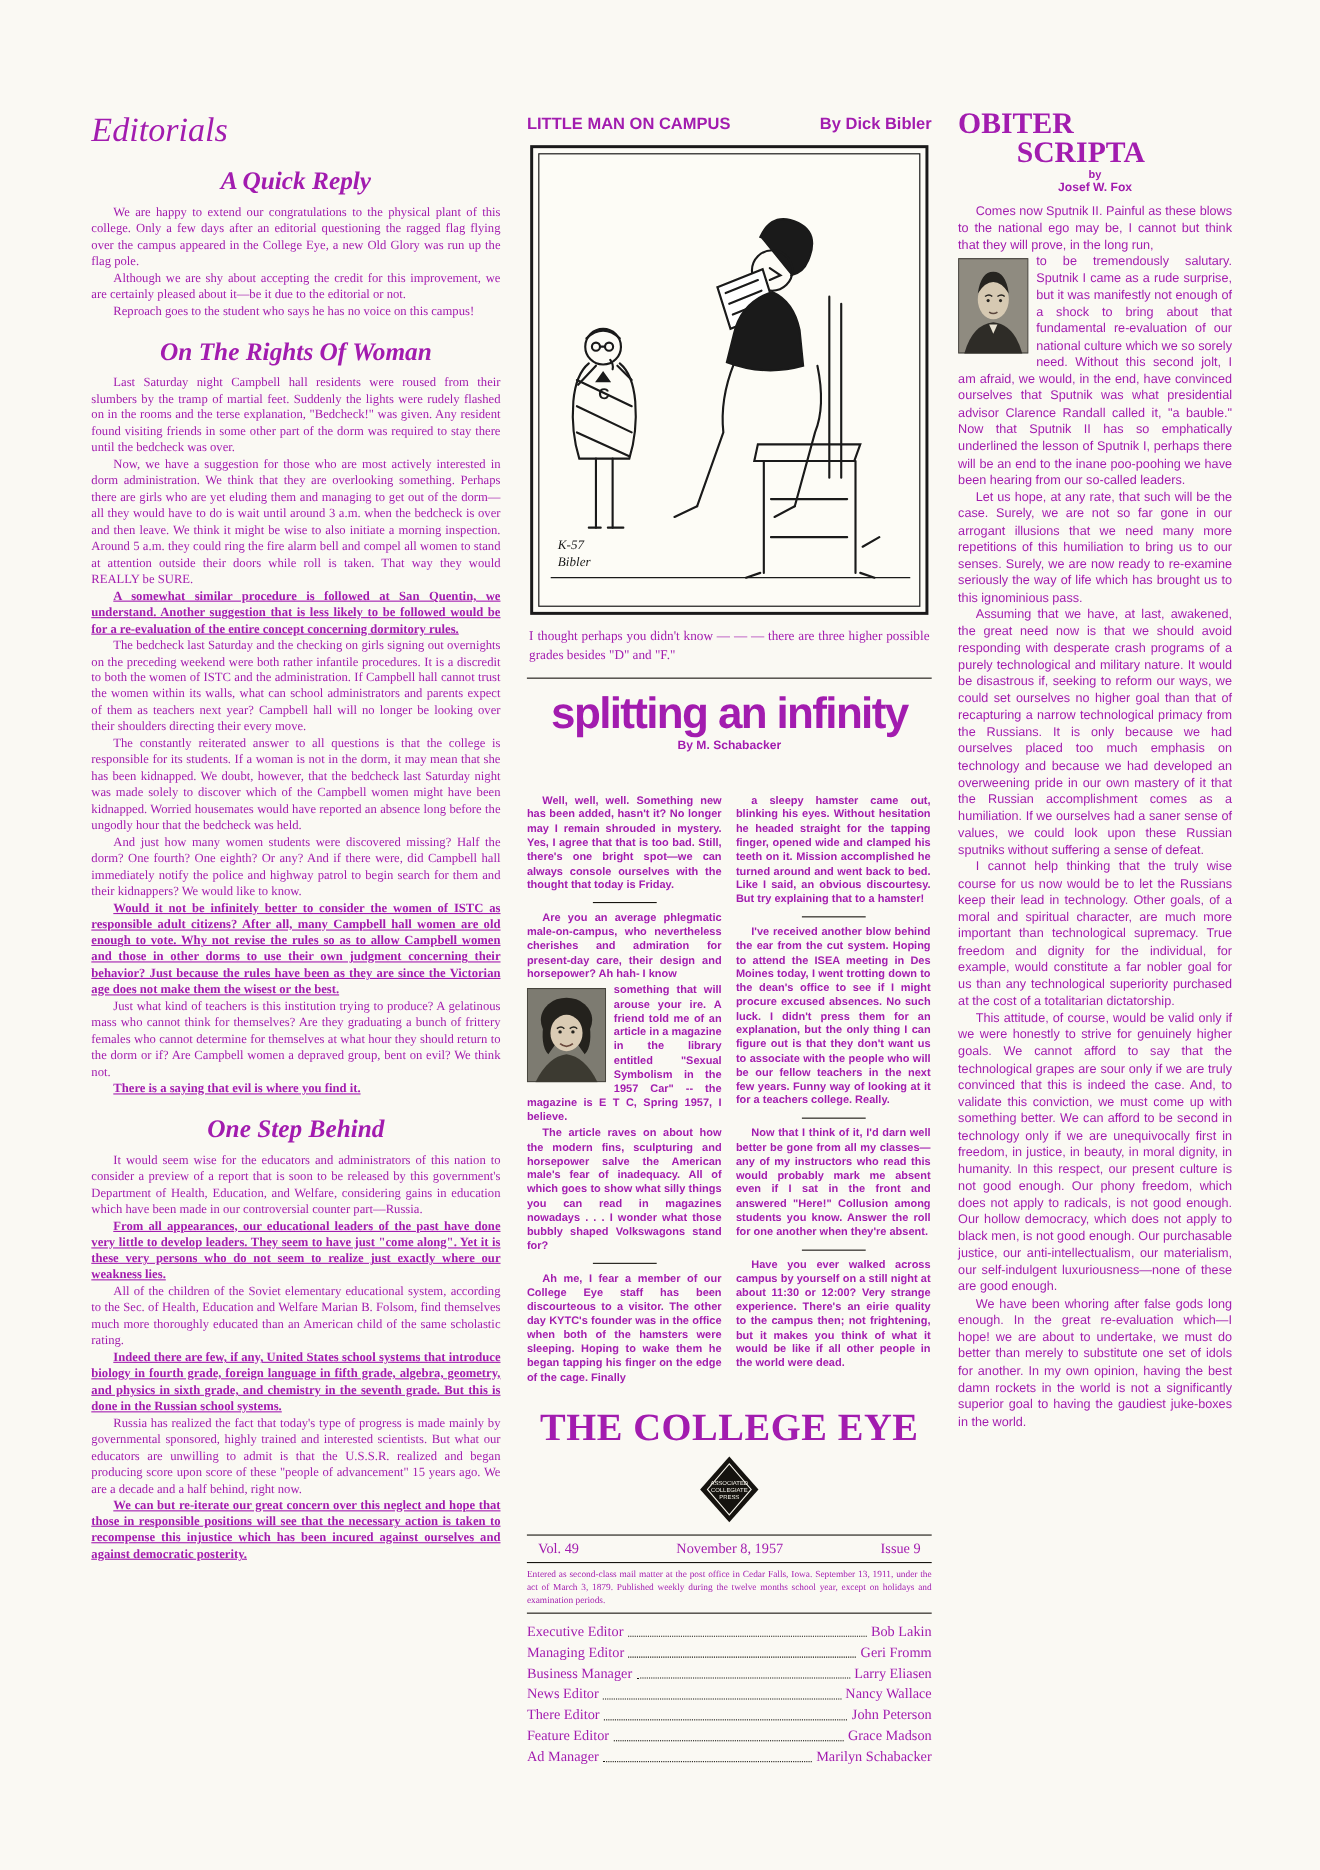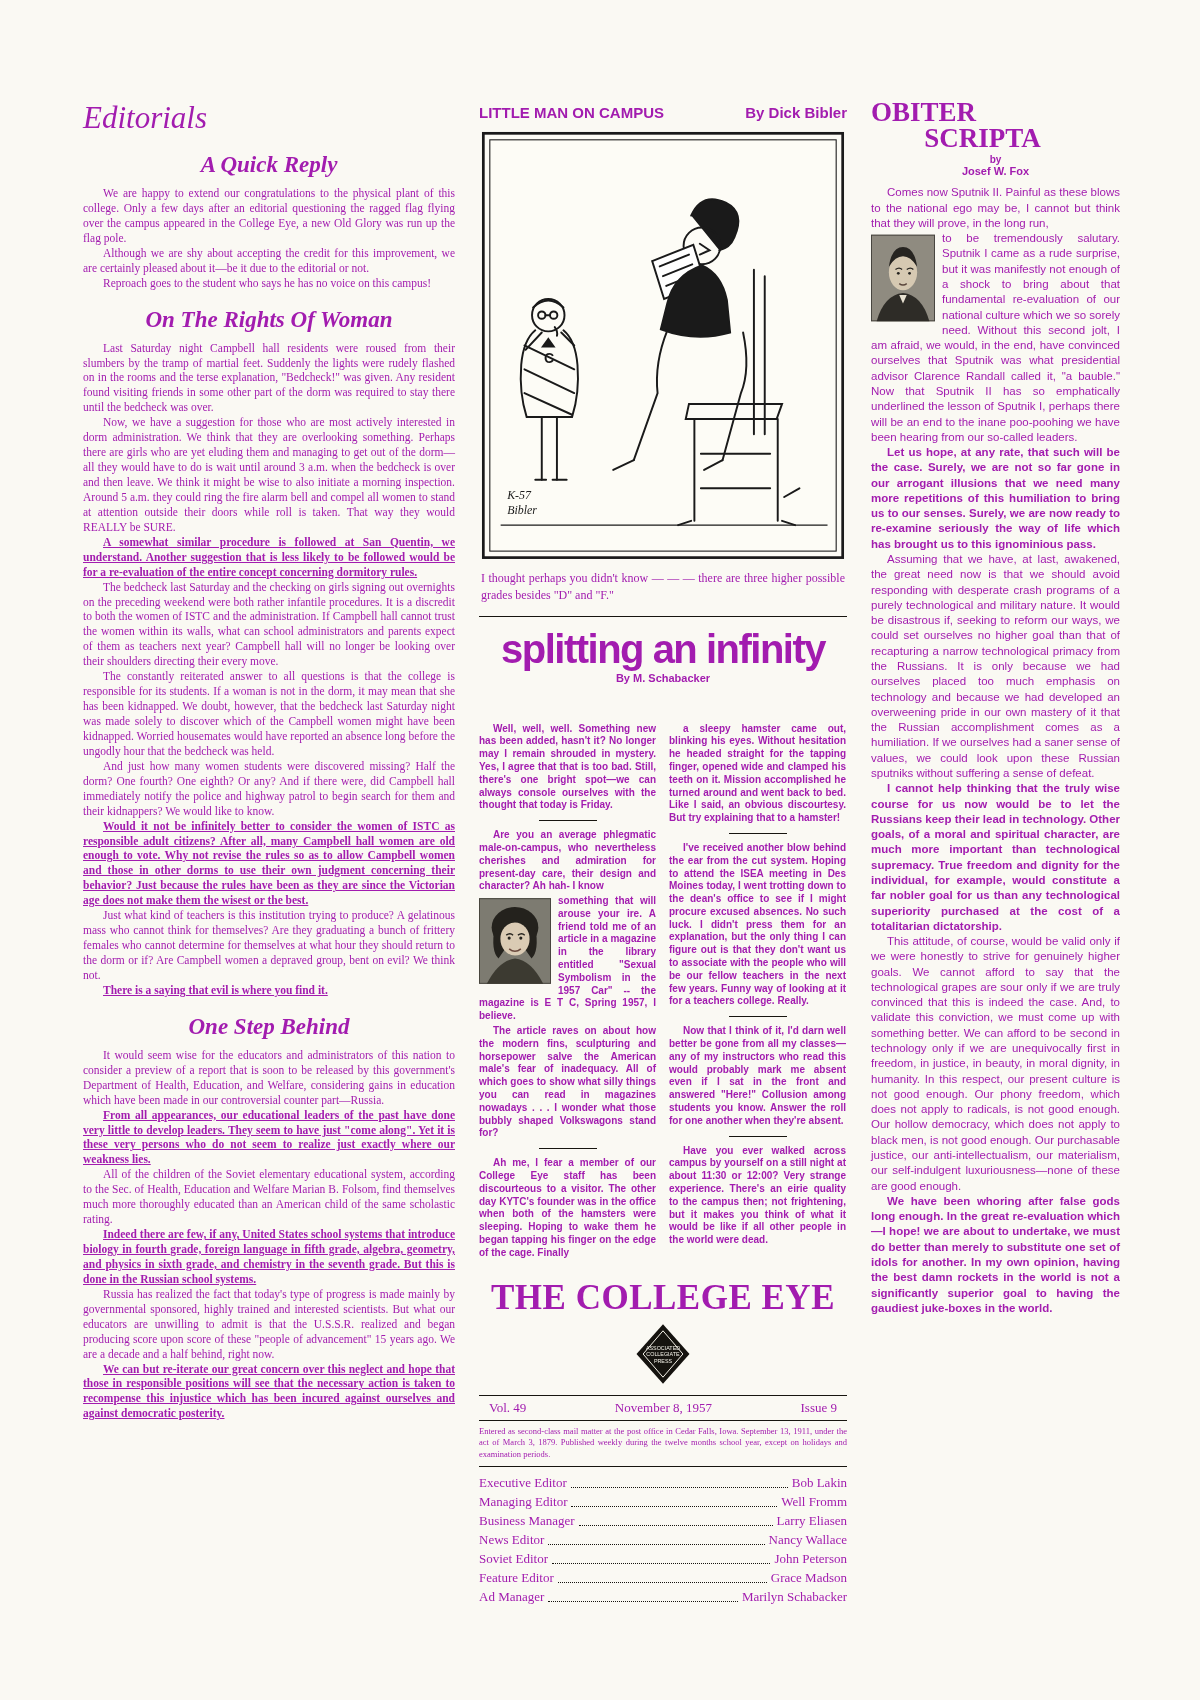--- a/index.html
+++ b/index.html
@@ -50,21 +50,21 @@
   .staff-row { display:flex; align-items:flex-end; font:13px "Liberation Serif", serif; padding:1.5px 0; }
   .staff-dots { flex:1; border-bottom:1.5px dotted #17150f; margin:0 4px 3px; }
 
   
   .ob-title { font:700 27px/0.95 "Liberation Serif", serif; margin:0 0 2px; }
   .ob-title .l1 { display:block; }
   .ob-title .l2 { display:block; text-align:center; padding-right:26px; }
   .ob-by { text-align:center; font:700 10px "Liberation Sans", sans-serif; margin:3px 0 0; }
   .ob-author { text-align:center; font:700 11px "Liberation Sans", sans-serif; margin:0 0 8px; }
   .opara { margin:0; font:11.5px/1.33 "Liberation Sans", sans-serif; text-align:justify; text-indent:16px; }
-  .opara.bold { font-weight:700; }
+  .opara.bold { font-weight:400; }
   .ob-photo { float:left; margin:3px 7px 2px 0; }
 </style>
 </head>
 <body>
 
 <div class="page">
   <div class="content">
 
     <div class="col-left">
       <h1 class="edit-label">Editorials</h1>
@@ -171,21 +171,21 @@
       <h2 class="feat-headline">splitting an infinity</h2>
       <div class="feat-byline">By M. Schabacker</div>
 
       <div class="feat-cols">
         <div class="fcol">
           <div>
 
               <p class="fpara">Well, well, well. Something new has been added, hasn't it? No longer may I remain shrouded in mystery. Yes, I agree that that is too bad. Still, there's one bright spot—we can always console ourselves with the thought that today is Friday.</p>
               <div class="mini-rule show"></div>
 
-              <p class="fpara">Are you an average phlegmatic male-on-campus, who nevertheless cherishes and admiration for present-day care, their design and character? Ah hah- I know</p>
+              <p class="fpara">Are you an average phlegmatic male-on-campus, who nevertheless cherishes and admiration for present-day care, their design and horsepower? Ah hah- I know</p>
 
             </div>
           <div>
             <div class="photo-left">
               <svg width="72" height="86" viewBox="0 0 74 88">
                 <rect width="74" height="88" fill="#7d7b71"></rect>
                 <rect x="0.5" y="0.5" width="73" height="87" fill="none" stroke="#47453d"></rect>
                 <ellipse cx="37" cy="30" rx="24" ry="21" fill="#24221d"></ellipse>
                 <path d="M16 30 Q12 54 20 62 L27 52 Q21 42 23 30 Z" fill="#24221d"></path>
                 <path d="M58 30 Q62 54 54 62 L47 52 Q53 42 51 30 Z" fill="#24221d"></path>
@@ -246,37 +246,37 @@
 
             <div class="staff-row">
               <span class="staff-role">Executive Editor</span>
               <span class="staff-dots"></span>
               <span class="staff-name">Bob Lakin</span>
             </div>
 
             <div class="staff-row">
               <span class="staff-role">Managing Editor</span>
               <span class="staff-dots"></span>
-              <span class="staff-name">Well Fromm</span>
+              <span class="staff-name">Geri Fromm</span>
             </div>
 
             <div class="staff-row">
               <span class="staff-role">Business Manager</span>
               <span class="staff-dots"></span>
               <span class="staff-name">Larry Eliasen</span>
             </div>
 
             <div class="staff-row">
               <span class="staff-role">News Editor</span>
               <span class="staff-dots"></span>
               <span class="staff-name">Nancy Wallace</span>
             </div>
 
             <div class="staff-row">
-              <span class="staff-role">Soviet Editor</span>
+              <span class="staff-role">There Editor</span>
               <span class="staff-dots"></span>
               <span class="staff-name">John Peterson</span>
             </div>
 
             <div class="staff-row">
               <span class="staff-role">Feature Editor</span>
               <span class="staff-dots"></span>
               <span class="staff-name">Grace Madson</span>
             </div>
 

